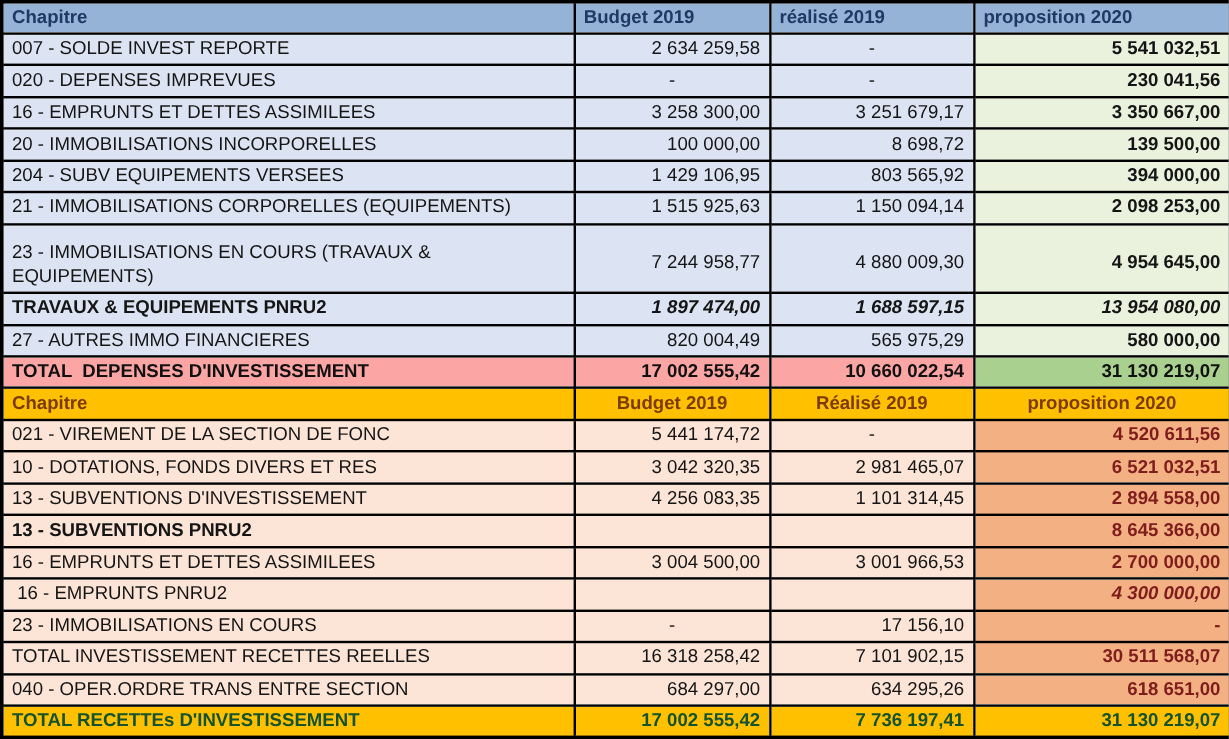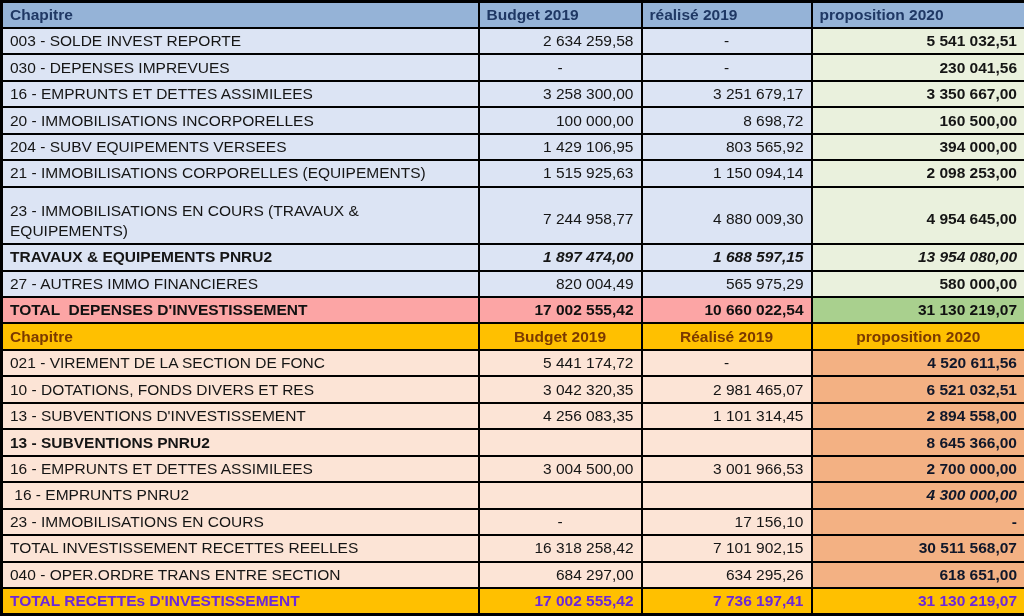--- a/index.html
+++ b/index.html
@@ -39,22 +39,22 @@
   tr.r1 td.prop { background: #EAF1DD; font-weight: 700; }
   tr.bi td { font-weight: 700; }
   tr.bi td.num { font-style: italic; }
   tr.tot1 td { background: #fca5a5; font-weight: 700; color: #111; }
   tr.tot1 td.prop { background: #A9D08E; }
 
   
   tr.h2 td { background: #FFC000; color: #7B3A00; font-weight: 700; }
   tr.h2 td.ctr { text-align: center; }
   tr.r2 td { background: #FCE4D6; }
-  tr.r2 td.prop { background: #F3B183; color: #0f172a; font-weight: 700; }
-  tr.tot2 td { background: #FFC000; font-weight: 700; color: #6d28d9; }
+  tr.r2 td.prop { background: #F3B183; color: #7f1d1d; font-weight: 700; }
+  tr.tot2 td { background: #FFC000; font-weight: 700; color: #14532d; }
 </style>
 </head>
 <body>
 
 <table class="budget">
   <colgroup>
     <col style="width:477px">
       <col style="width:163px">
       <col style="width:170px">
       <col style="width:214px">
@@ -62,42 +62,42 @@
   <tbody>
 
     <tr class="h1">
       <td class="lbl">Chapitre</td>
       <td class="lbl">Budget 2019</td>
       <td class="lbl">réalisé 2019</td>
       <td class="lbl">proposition 2020</td>
     </tr>
 
     <tr class="r1">
-      <td class="lbl">003 - SOLDE INVEST REPORTE</td>
+      <td class="lbl">007 - SOLDE INVEST REPORTE</td>
       <td class="num">2 634 259,58</td>
       <td class="num dash">-</td>
       <td class="num prop">5 541 032,51</td>
     </tr>
     <tr class="r1">
-      <td class="lbl">030 - DEPENSES IMPREVUES</td>
+      <td class="lbl">020 - DEPENSES IMPREVUES</td>
       <td class="num dash">-</td>
       <td class="num dash">-</td>
       <td class="num prop">230 041,56</td>
     </tr>
     <tr class="r1">
       <td class="lbl">16 - EMPRUNTS ET DETTES ASSIMILEES</td>
       <td class="num">3 258 300,00</td>
       <td class="num">3 251 679,17</td>
       <td class="num prop">3 350 667,00</td>
     </tr>
     <tr class="r1">
       <td class="lbl">20 - IMMOBILISATIONS INCORPORELLES</td>
       <td class="num">100 000,00</td>
       <td class="num">8 698,72</td>
-      <td class="num prop">160 500,00</td>
+      <td class="num prop">139 500,00</td>
     </tr>
     <tr class="r1">
       <td class="lbl">204 - SUBV EQUIPEMENTS VERSEES</td>
       <td class="num">1 429 106,95</td>
       <td class="num">803 565,92</td>
       <td class="num prop">394 000,00</td>
     </tr>
     <tr class="r1">
       <td class="lbl">21 - IMMOBILISATIONS CORPORELLES (EQUIPEMENTS)</td>
       <td class="num">1 515 925,63</td>

